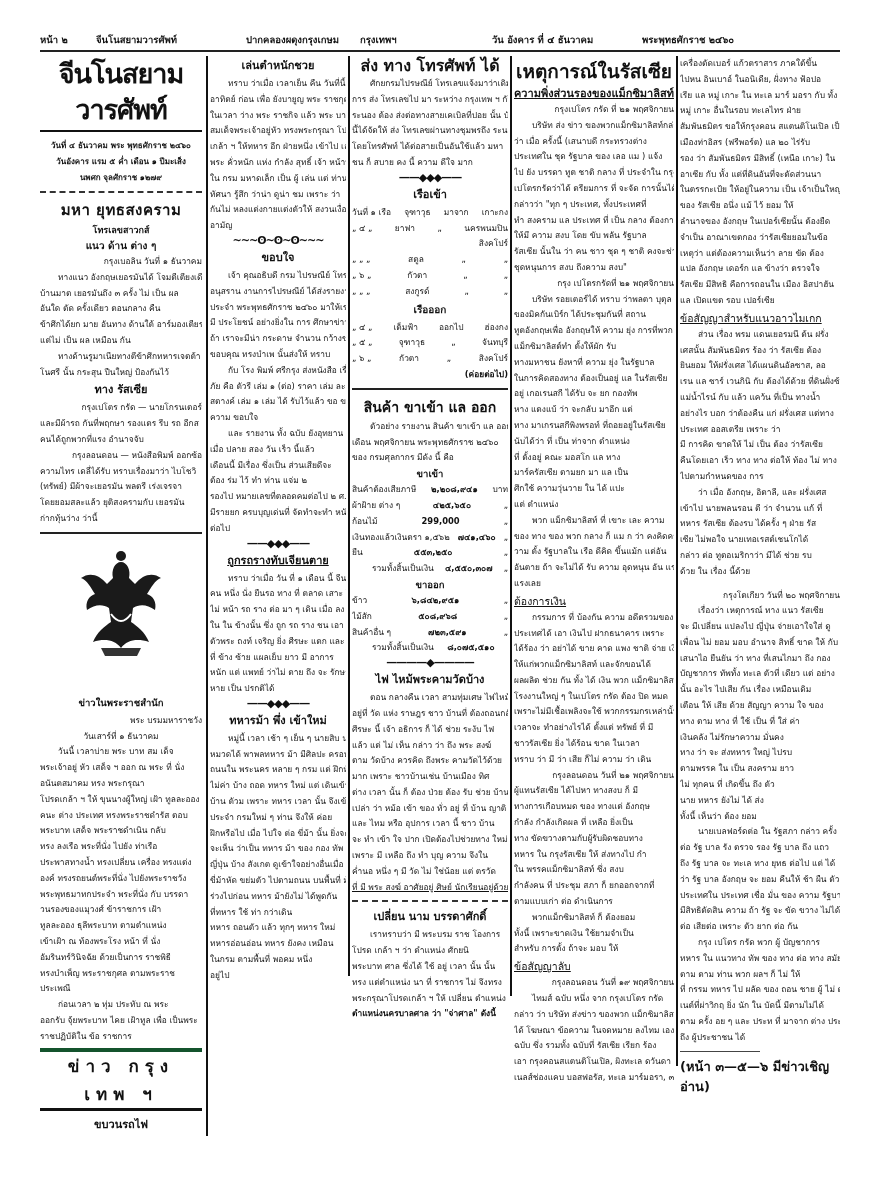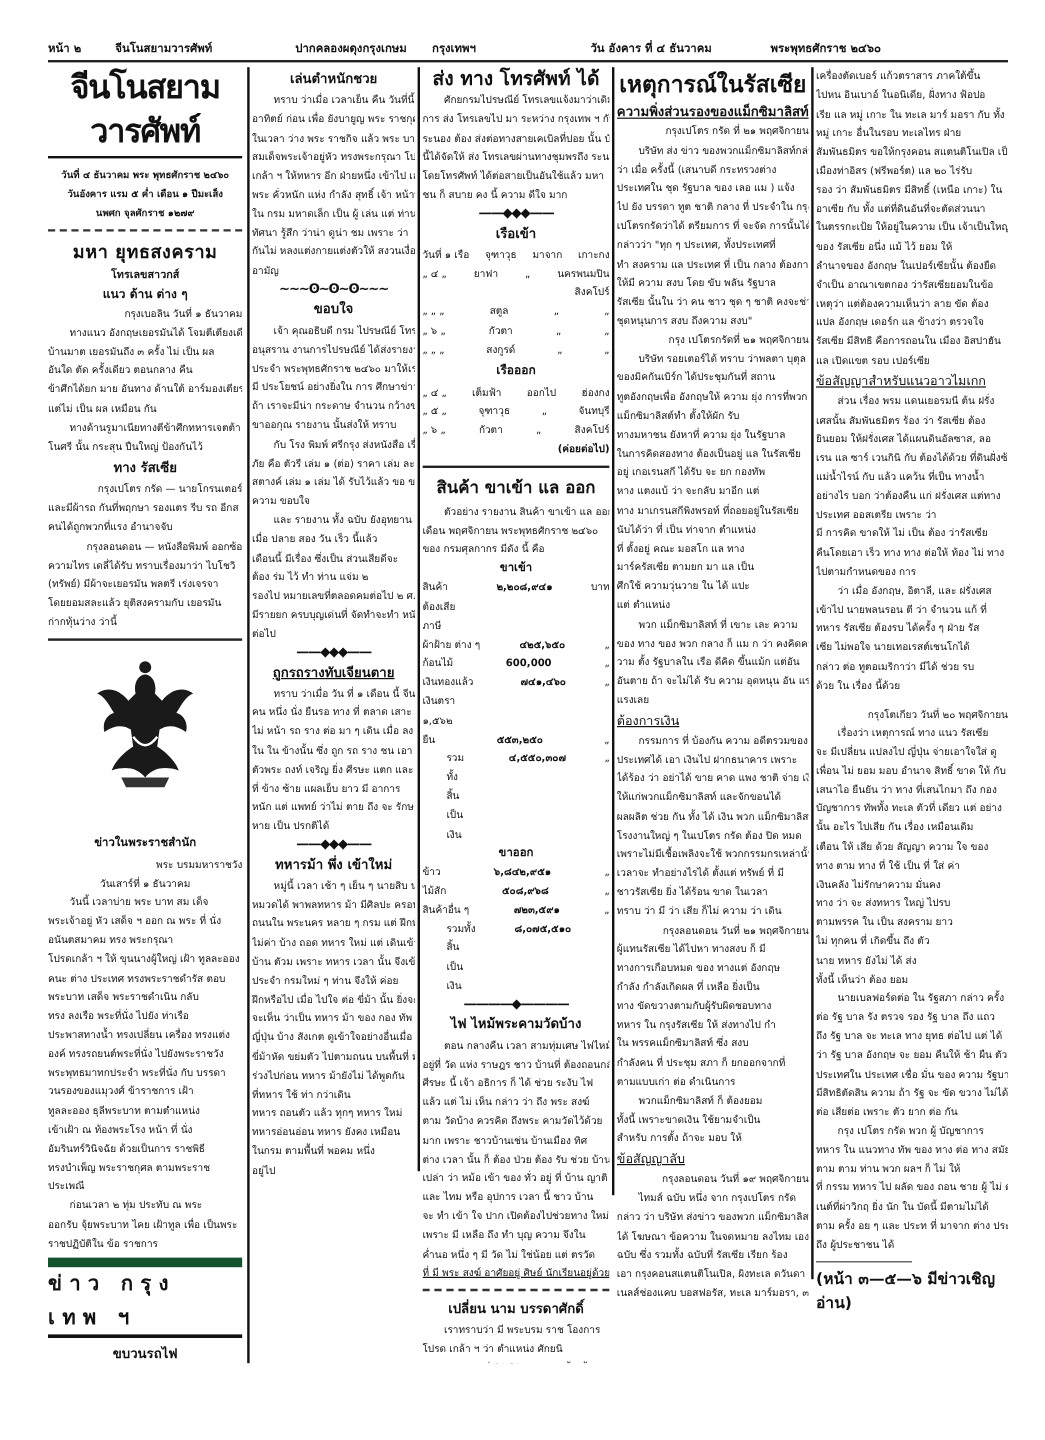--- a/index.html
+++ b/index.html
@@ -25,26 +25,26 @@
   .masthead-meta { font-size: 8px; text-align: center; line-height: 16px; font-weight: bold; }
   .hr { height: 2px; background: #222; margin: 5px 0; }
   .hr.thin { height: 1px; background: #444; }
   .hr.dash { height: 0; border-top: 2px dashed #333; background: none; }
 
   .sec-title { font-size: 15px; font-weight: bold; text-align: center; line-height: 24px; letter-spacing: 0.5px; }
   .sub-title { font-size: 11px; font-weight: bold; text-align: center; line-height: 20px; }
   .sec-title-big { font-size: 19px; font-weight: bold; text-align: center; line-height: 30px; font-family: "DejaVu Serif", serif; }
   .underline-title { font-size: 10.5px; font-weight: normal; line-height: 18px; text-decoration: underline; }
   .ornament { text-align: center; font-size: 11px; line-height: 14px; letter-spacing: -1px; font-weight: bold; }
-  .boxed-title { font-size: 17px; font-weight: bold; text-align: left; line-height: 28px; border-top: 8px solid #14532d; border-bottom: 3px solid #111; margin: 4px 0; letter-spacing: 6px; }
+  .boxed-title { font-size: 17px; font-weight: bold; text-align: center; line-height: 28px; border-top: 4px solid #14532d; border-bottom: 3px solid #111; margin: 4px 0; letter-spacing: 6px; }
 
   .garuda { width: 100px; height: 120px; margin: 10px auto 4px; display: block; }
 
   .ship-table .line { display: flex; justify-content: space-between; }
-  .trade-row { display: flex; justify-content: space-between; font-size: 8.4px; line-height: 15.8px; gap: 32px; }
+  .trade-row { display: flex; justify-content: space-between; font-size: 8.4px; line-height: 15.8px; }
   .trade-row .v { font-weight: bold; }
 
   .footer-note { font-size: 13px; font-weight: bold; line-height: 20px; }
 </style>
 </head>
 <body>
 
 <div class="page">
 
   <div class="run-head">
@@ -139,21 +139,21 @@
     <p>ทัศนา รู้สึก ว่าน่า ดูน่า ชม เพราะ ว่า</p>
     <p>กันไม่ หลงแต่งกายแต่งตัวให้ สงวนเงื่อน อิเกถ่าน ตัด</p>
     <p>อามัญ</p>
     <div class="ornament">~~~ʘ~ʘ~ʘ~~~</div>
     <div class="sub-title">ขอบใจ</div>
     <p class="indent">เจ้า คุณอธิบดี กรม ไปรษณีย์ โทรเลขมี</p>
     <p>อนุสราน งานการไปรษณีย์ ได้ส่งรายงานโทรศัพท์</p>
     <p>ประจำ พระพุทธศักราช ๒๔๖๐ มาให้เรา ๑ เล่ม</p>
     <p>มี ประโยชน์ อย่างยิ่งใน การ ศึกษาข่าวสาร</p>
     <p>ถ้า เราจะมีน่า กระดาษ จำนวน กว้างขวาง ขอ</p>
-    <p>ขาออกุณ รายงาน นั้นส่งให้ ทราบ</p>
+    <p>ขอบคุณ ทรงบำเพ นั้นส่งให้ ทราบ</p>
     <p class="indent">กับ โรง พิมพ์ ศรีกรุง ส่งหนังสือ เรื่อง</p>
     <p>ภัย คือ ตัวรี เล่ม ๑ (ต่อ) ราคา เล่ม ละ ๑</p>
     <p>สตางค์ เล่ม ๑ เล่ม ได้ รับไว้แล้ว ขอ ขอบ</p>
     <p>ความ ขอบใจ</p>
     <p class="indent">และ รายงาน ทั้ง ฉบับ ยังอุทยาน จะ</p>
     <p>เมื่อ ปลาย สอง วัน เร็ว นี้แล้ว</p>
     <p>เดือนนี้ มีเรื่อง ซึ่งเป็น ส่วนเสียดีจะ</p>
     <p>ต้อง ร่ม ไว้ ทำ ท่าน แจ่ม ๒</p>
     <p>รองไป หมายเลขที่ตลอดคมต่อไป ๒ ศ.</p>
     <p>มีรายยก ครบบุญเด่นที่ จัดทำจะทำ หนังสือ</p>
@@ -270,21 +270,21 @@
         <span class="v">๒,๒๐๘,๙๔๑</span>
         <span>บาท</span>
       </div>
     <div class="trade-row">
         <span>ผ้าฝ้าย ต่าง ๆ</span>
         <span class="v">๔๒๕,๖๕๐</span>
         <span>„</span>
       </div>
     <div class="trade-row">
         <span>ก้อนไม้</span>
-        <span class="v">600,000</span>
+        <span class="v">299,000</span>
         <span>„</span>
       </div>
     <div class="trade-row">
         <span>เงินทองแล้วเงินตรา ๑,๕๖๒</span>
         <span class="v">๗๔๑,๔๖๐</span>
         <span>„</span>
       </div>
     <div class="trade-row">
         <span>ยืน</span>
         <span class="v">๕๕๓,๒๕๐</span>

